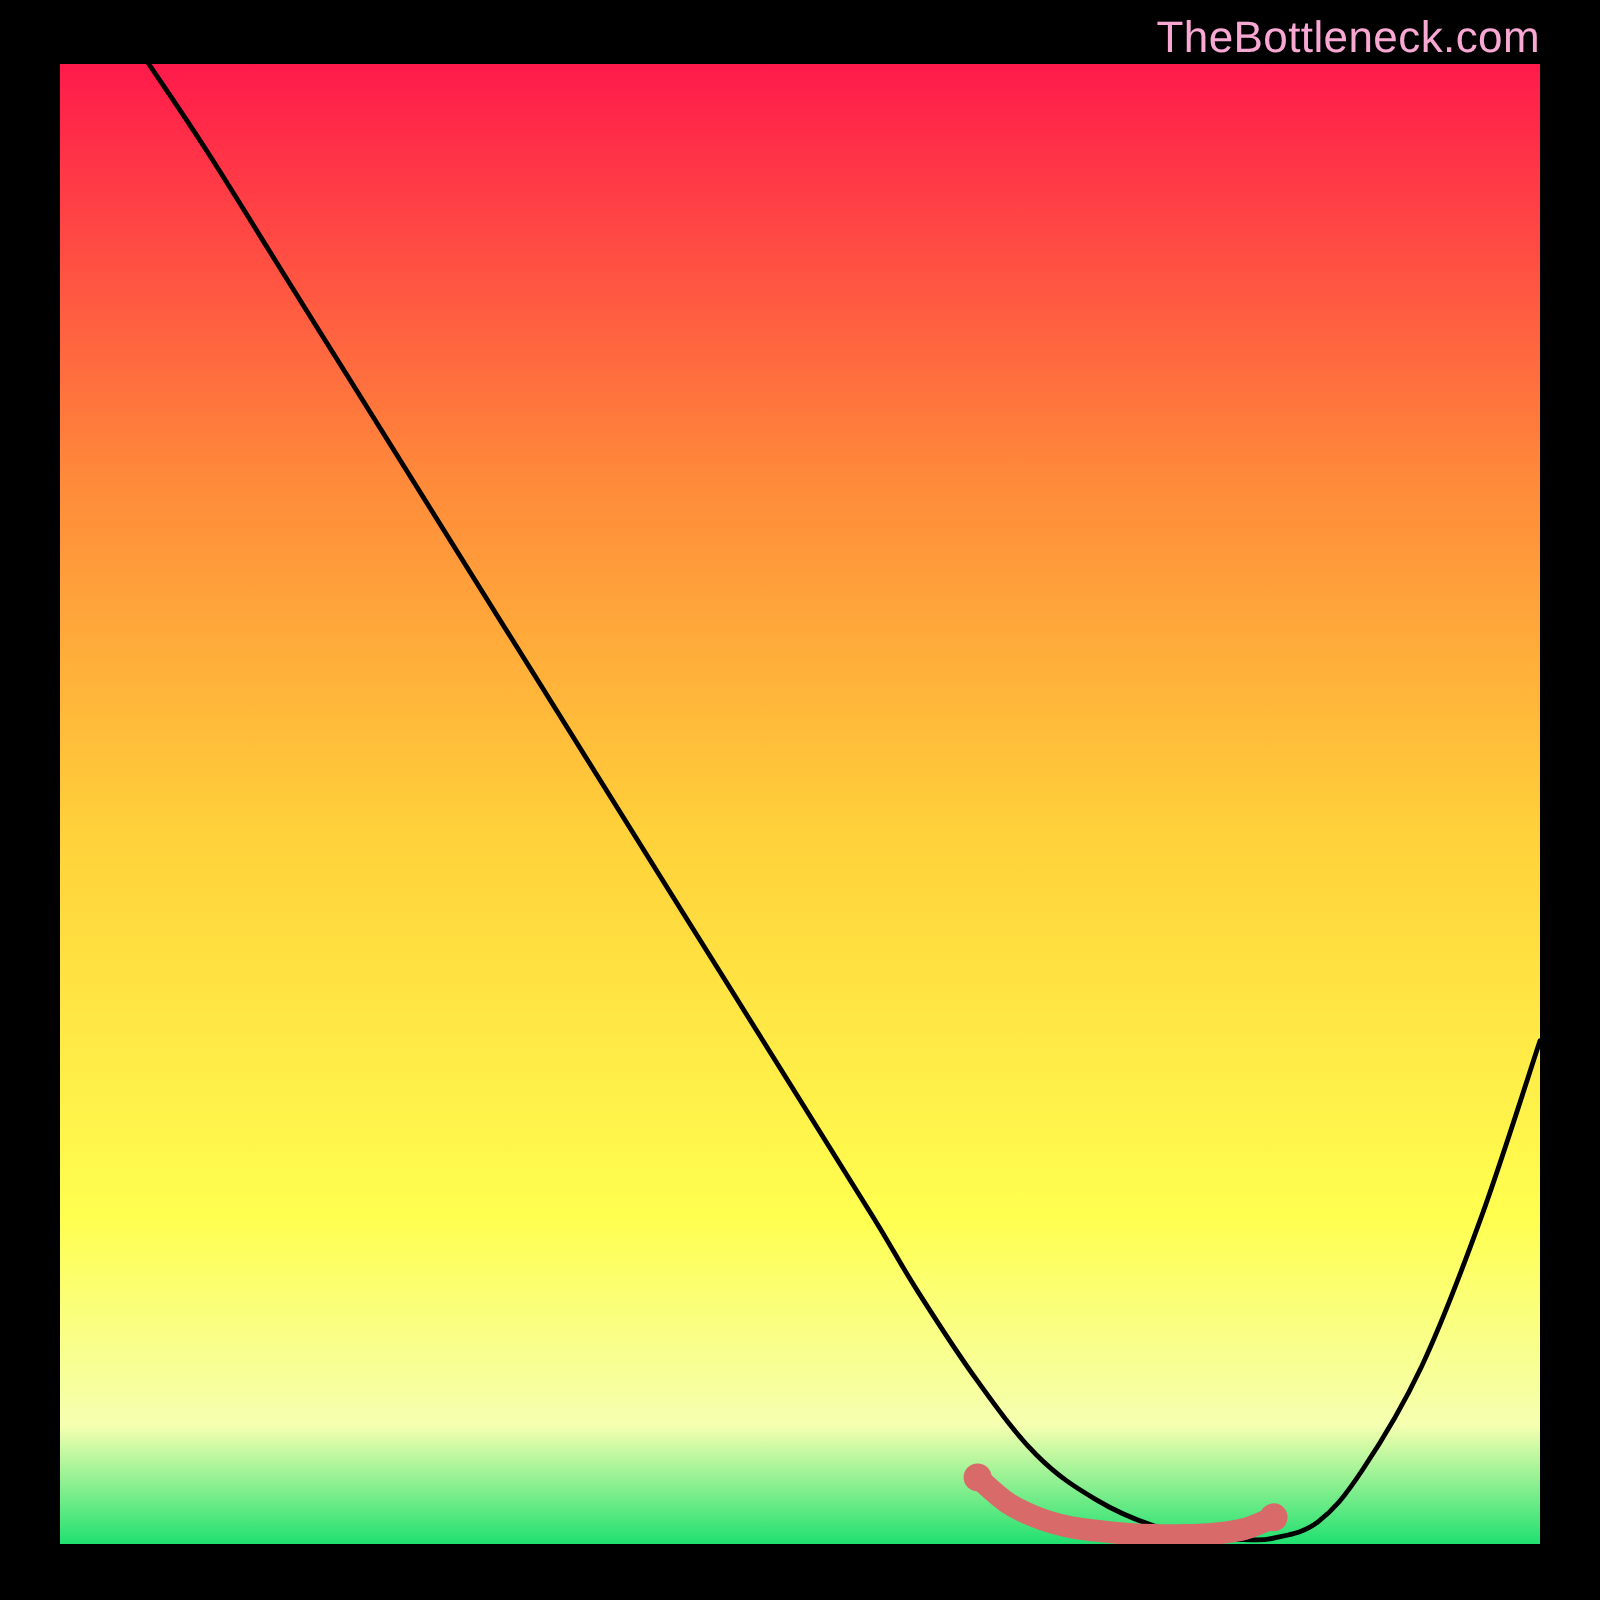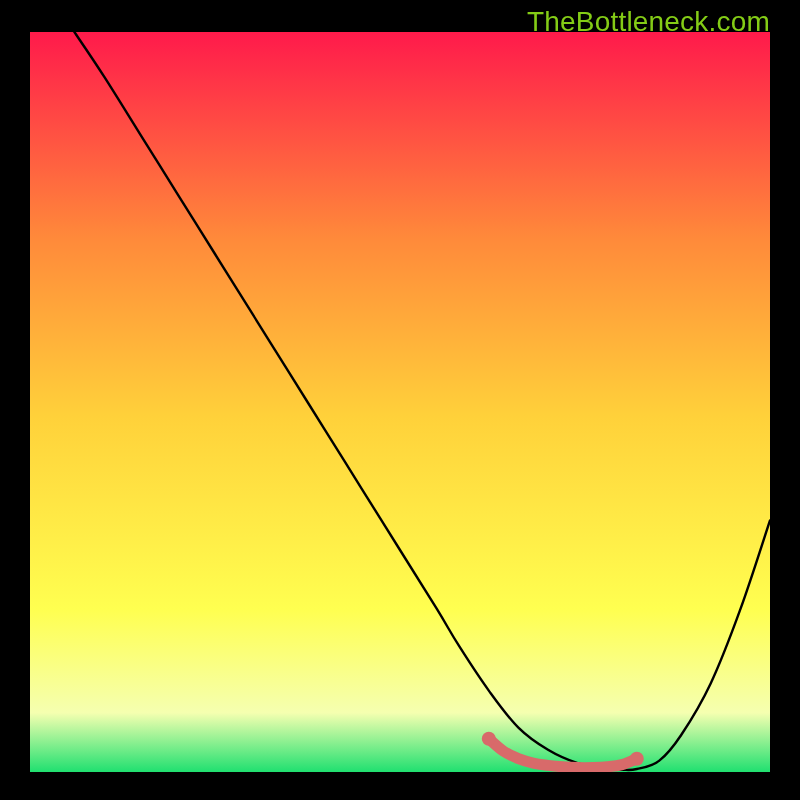--- a/index.html
+++ b/index.html
@@ -31,22 +31,22 @@
     left: 0;
     top: 0;
     width: 740px;
     height: 740px;
     pointer-events: none;
   }
   .watermark {
     position: absolute;
     top: 6px;
     right: 30px;
-    color: #84cc16;
-    font-size: 28px;
+    color: #f9a8d4;
+    font-size: 22px;
     font-weight: 500;
     letter-spacing: 0.2px;
   }
 </style>
 </head>
 <body>
 
 <div class="watermark">TheBottleneck.com</div>
 
 <div class="frame">

